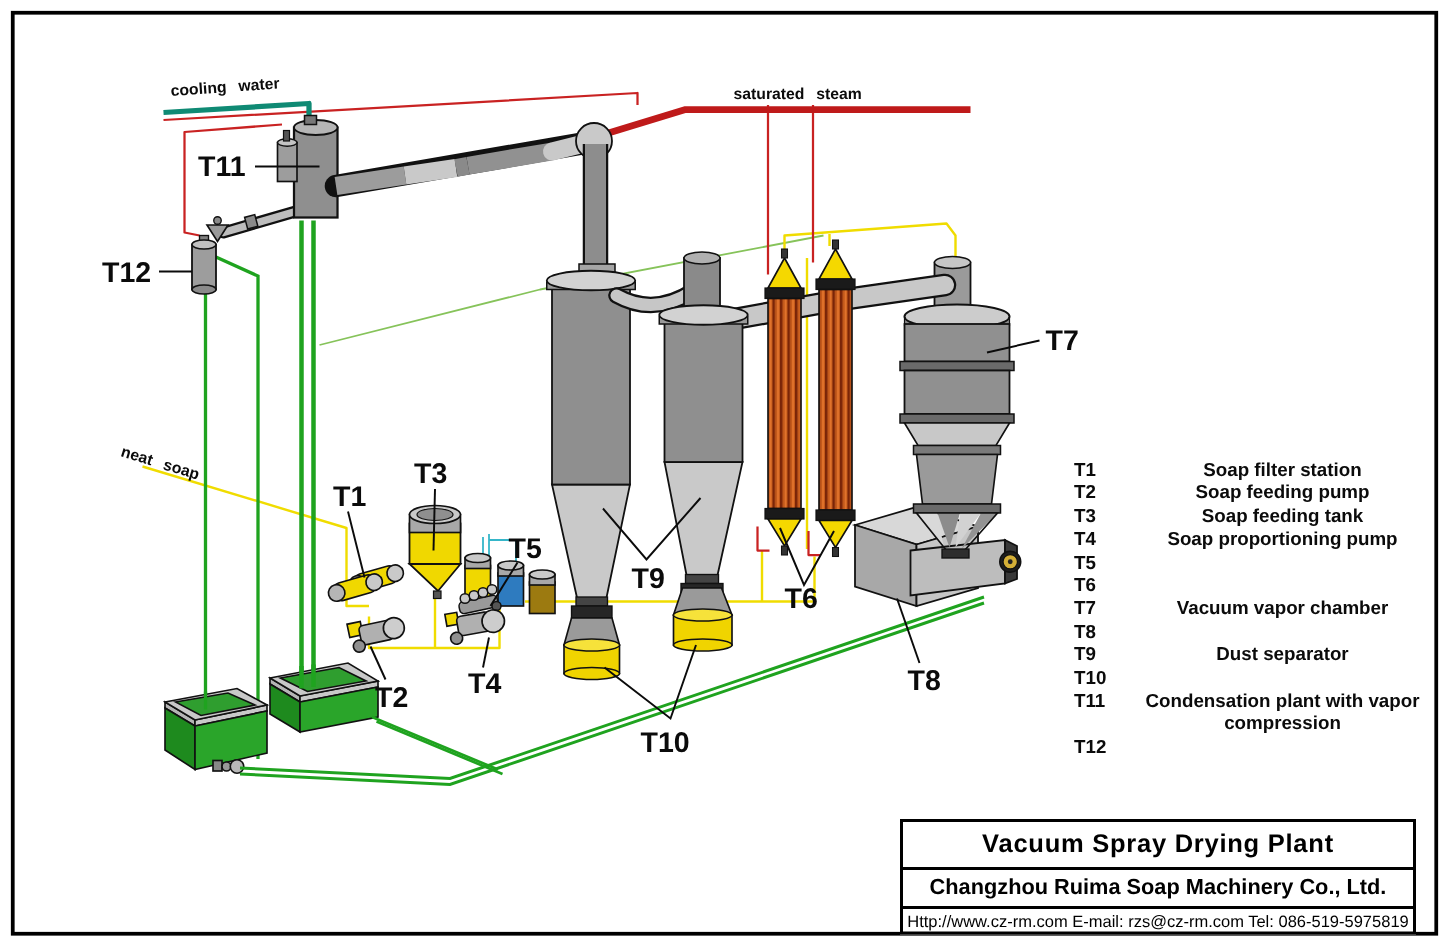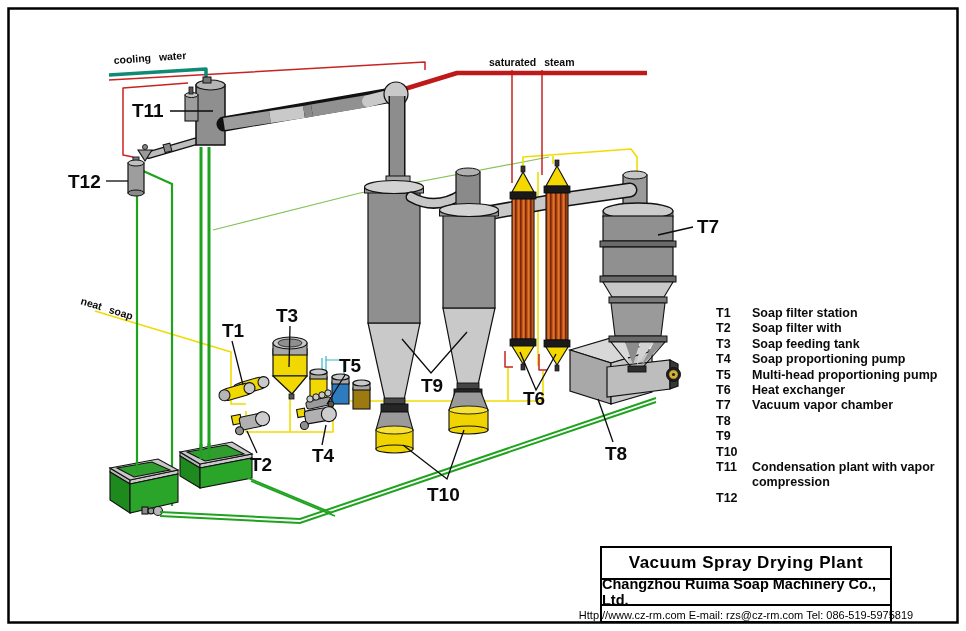--- a/index.html
+++ b/index.html
@@ -4,22 +4,22 @@
 <style>
   html,body{margin:0;padding:0;background:#fff;}
   #stage{position:relative;width:966px;height:631px;background:#fff;overflow:hidden;
          font-family:"Liberation Sans",sans-serif;}
   svg{position:absolute;left:0;top:0;}
   .tag{font:bold 19px "Liberation Sans",sans-serif;fill:#0b0b0b;}
   .flowlab{font:bold 10.5px "Liberation Sans",sans-serif;fill:#0b0b0b;word-spacing:5px;}
   .legend{position:absolute;left:716px;top:306px;width:242px;color:#0b0b0b;}
   .legend-row{display:flex;align-items:flex-start;font:bold 12.5px/15.4px "Liberation Sans",sans-serif;}
   .lg-code{flex:0 0 36px;}
-  .lg-label{flex:1;}
-  .titleblock{position:absolute;left:600px;top:546px;width:292px;height:77px;
+  .lg-label{flex:1;text-align:center;}
+  .titleblock{position:absolute;left:600px;top:546px;width:344px;height:77px;
               box-sizing:border-box;border:2px solid #000;background:#fff;}
   .tb-title{height:30px;border-bottom:2px solid #000;display:flex;align-items:center;justify-content:center;
             font:bold 17px "Liberation Sans",sans-serif;letter-spacing:.5px;}
   .tb-company{height:24px;border-bottom:2px solid #000;display:flex;align-items:center;justify-content:center;
             font:bold 14.5px "Liberation Sans",sans-serif;}
   .tb-contact{height:17px;display:flex;align-items:center;justify-content:center;
             font:11px "Liberation Sans",sans-serif;white-space:nowrap;}
 </style>
 </head>
 <body>
@@ -323,47 +323,46 @@
 
   <div class="legend">
     <div>
 
     <div class="legend-row">
         <span class="lg-code">T1</span>
         <span class="lg-label">Soap filter station</span>
       </div>
         <div class="legend-row">
         <span class="lg-code">T2</span>
-        <span class="lg-label">Soap filter with</span>
+        <span class="lg-label">Soap feeding pump</span>
       </div>
         <div class="legend-row">
         <span class="lg-code">T3</span>
         <span class="lg-label">Soap feeding tank</span>
       </div>
         <div class="legend-row">
         <span class="lg-code">T4</span>
         <span class="lg-label">Soap proportioning pump</span>
       </div>
         <div class="legend-row">
         <span class="lg-code">T5</span>
-        <span class="lg-label">Multi-head proportioning pump</span>
       </div>
         <div class="legend-row">
         <span class="lg-code">T6</span>
-        <span class="lg-label">Heat exchanger</span>
       </div>
         <div class="legend-row">
         <span class="lg-code">T7</span>
         <span class="lg-label">Vacuum vapor chamber</span>
       </div>
         <div class="legend-row">
         <span class="lg-code">T8</span>
       </div>
         <div class="legend-row">
         <span class="lg-code">T9</span>
+        <span class="lg-label">Dust separator</span>
       </div>
         <div class="legend-row">
         <span class="lg-code">T10</span>
       </div>
         <div class="legend-row">
         <span class="lg-code">T11</span>
         <span class="lg-label">Condensation plant with vapor compression</span>
       </div>
         <div class="legend-row">
         <span class="lg-code">T12</span>

